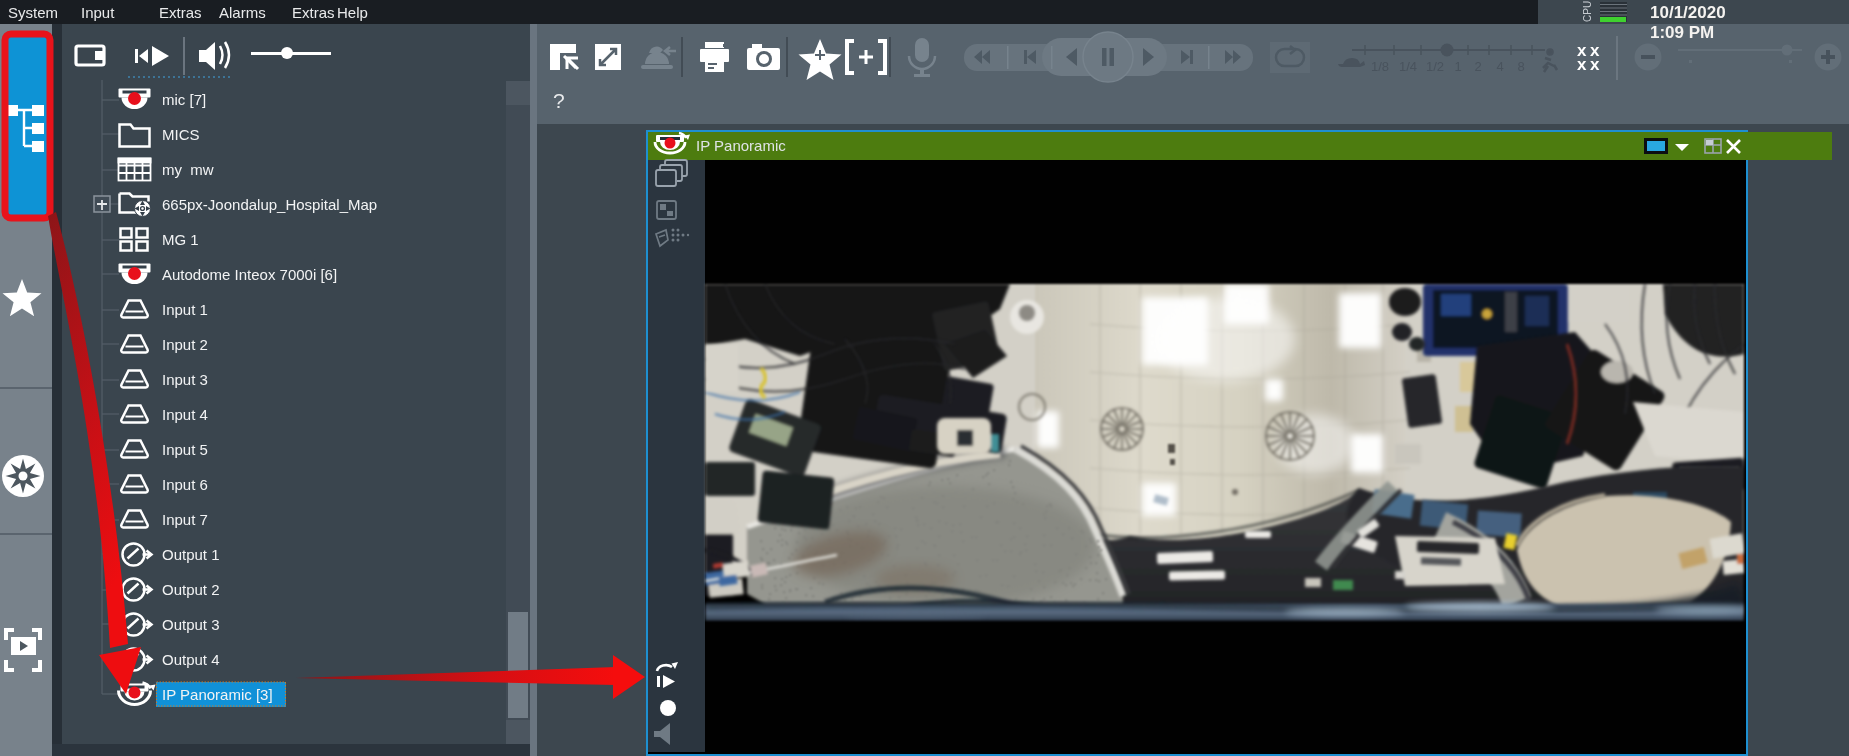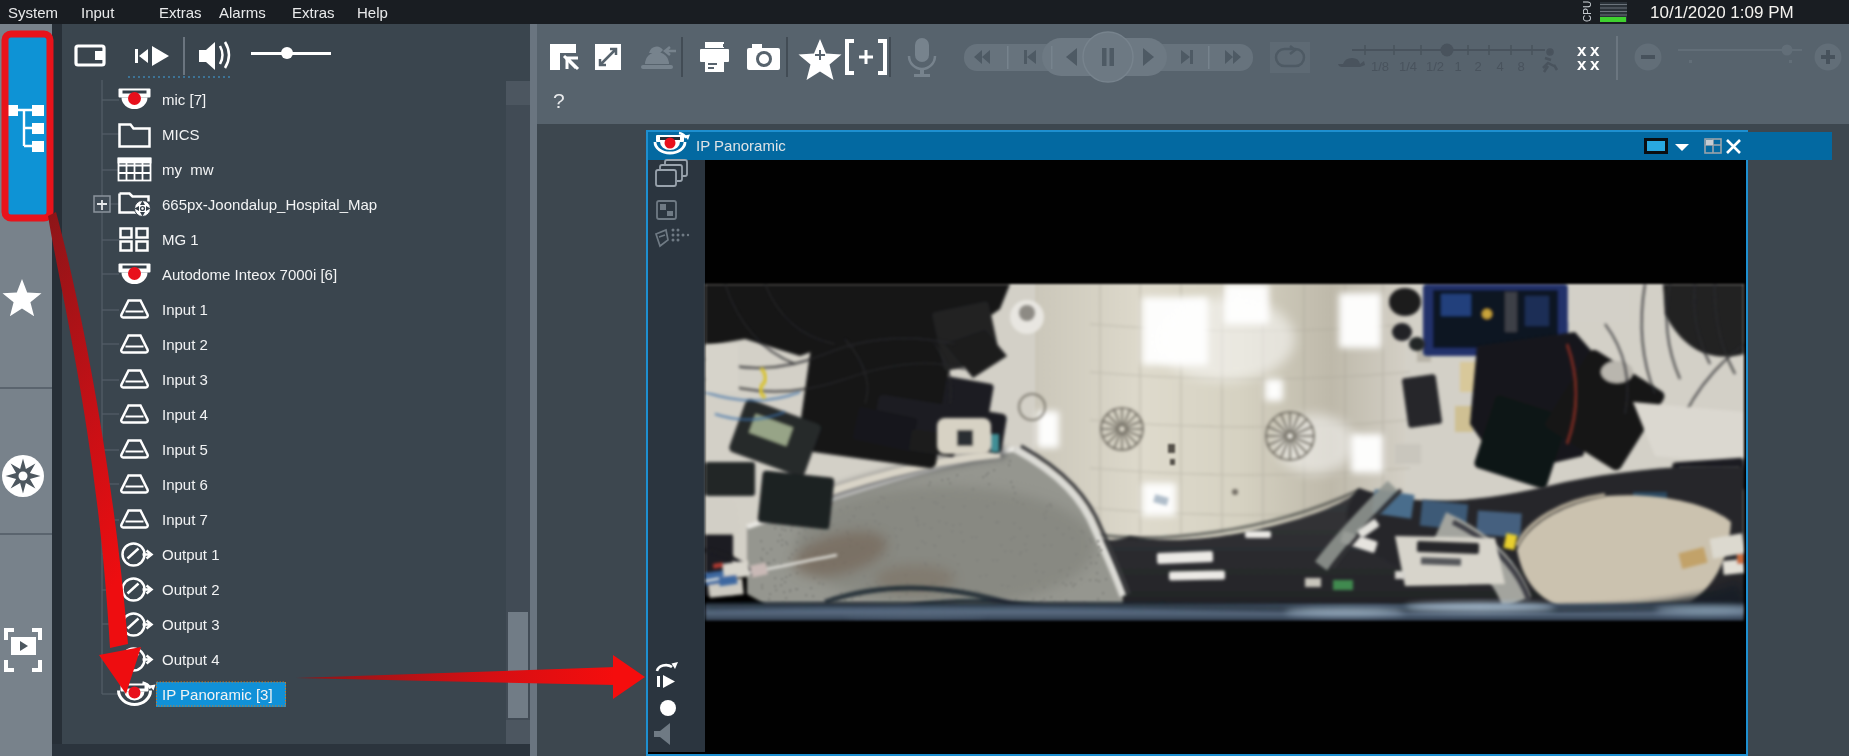--- a/index.html
+++ b/index.html
@@ -2,21 +2,21 @@
 <html><head>
 <meta charset="utf-8">
 <style>
   * { margin:0; padding:0; box-sizing:border-box; }
   html,body { width:1849px; height:756px; overflow:hidden; background:#3d474f;
     font-family:"Liberation Sans", sans-serif; }
   .abs { position:absolute; }
   #stage { position:relative; width:1849px; height:756px; }
 
   
-  #menubar { left:0; top:0; width:1849px; height:24px; background:#191d22; color:#e9eaeb;
+  #menubar { left:0; top:0; width:1538px; height:24px; background:#191d22; color:#e9eaeb;
     font-size:15px; z-index:5;}
   #menubar span { position:absolute; top:4px; }
 
   
   #sidebar { left:0; top:24px; width:52px; height:732px; background:#78828b; z-index:2;}
   #darkstrip { left:52px; top:24px; width:10px; height:732px; background:#272f37; z-index:2;}
   #sbblue { left:5px; top:35px; width:43px; height:180px; background:#0e93d5; z-index:3;}
 
   
   #treepanel { left:62px; top:24px; width:468px; height:720px; background:#3a454e; z-index:1;}
@@ -32,52 +32,52 @@
   .sarrow { width:0; height:0; position:absolute; }
 
   
   #maintoolbar { left:537px; top:24px; width:1312px; height:100px; background:#57636d; }
   #mainsep { left:530px; top:24px; width:7px; height:732px; background:#6a7580; z-index:2;}
   #mainbg { left:537px; top:124px; width:1312px; height:632px; background:#3d474f; }
 
   
   #vpanel { left:646px; top:130px; width:1102px; height:626px; background:#000;
     border:2px solid #1e8fd0; z-index:2;}
-  #vtitle { left:648px; top:132px; width:1184px; height:28px; background:#0369a1; color:#dfe3e6;
+  #vtitle { left:648px; top:132px; width:1184px; height:28px; background:#4d7c0f; color:#dfe3e6;
     font-size:15px; z-index:3;text-align:center;}
   #vstrip { left:648px; top:160px; width:57px; height:592px; background:#2b353f; z-index:3;}
   #vblack { left:705px; top:160px; width:1039px; height:592px; background:#010101; z-index:3;}
   #panowrap { left:705px; top:284px; width:1039px; height:337px; z-index:4; filter:blur(1px); }
 
   #annot { left:0; top:0; width:1849px; height:756px; z-index:9; pointer-events:none; }
 </style>
 </head>
 <body>
 <div id="stage">
 
   <div class="abs" id="menubar">
     <span style="left:8px">System</span>
     <span style="left:81px">Input</span>
     <span style="left:159px">Extras</span>
     <span style="left:219px">Alarms</span>
     <span style="left:292px">Extras</span>
-    <span style="left:357px">Help</span>
+    <span style="left:337px">Help</span>
 
     <svg class="abs" style="left:1583px; top:0px" width="50" height="24" viewBox="0 0 50 24">
       <text x="8" y="22" transform="rotate(-90 8 22)" font-size="10" fill="#c8cdd2" font-family="Liberation Sans">CPU</text>
       <rect x="17" y="2" width="27" height="20" fill="#2a3138"></rect>
       <g stroke="#6b737b" stroke-width="1">
         <line x1="17" y1="4.5" x2="44" y2="4.5"></line>
         <line x1="17" y1="8" x2="44" y2="8"></line>
         <line x1="17" y1="11.5" x2="44" y2="11.5"></line>
         <line x1="17" y1="15" x2="44" y2="15"></line>
       </g>
       <rect x="17" y="17" width="26" height="5" fill="#3fd12f"></rect>
     </svg>
-    <span style="left:1650px; top:3px; font-size:17px; font-weight:normal; color:#f4f2ef">10/1/2020 1:09 PM</span>
+    <span style="left:1650px; top:3px; font-size:17px; font-weight:bold; color:#f4f2ef">10/1/2020 1:09 PM</span>
   </div>
 
   <div class="abs" id="sidebar"></div>
   <div class="abs" id="darkstrip"></div>
   <div class="abs" id="sbblue"></div>
   <div class="abs" style="left:0; top:387px; width:52px; height:2px; background:#5a646e; z-index:3"></div>
   <div class="abs" style="left:0; top:533px; width:52px; height:2px; background:#5a646e; z-index:3"></div>
 
   <svg class="abs" style="left:0px; top:24px; z-index:4" width="52" height="732" viewBox="0 0 52 732">
 

